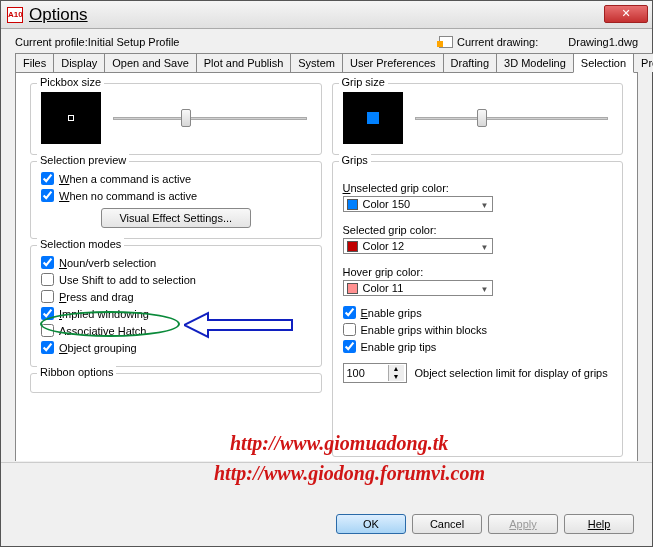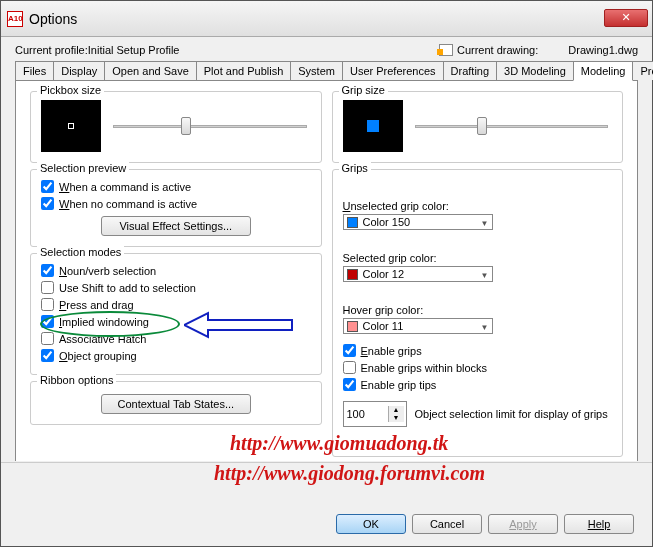--- a/index.html
+++ b/index.html
@@ -1,22 +1,22 @@
 <!DOCTYPE html>
 <html><head>
 <meta charset="utf-8">
 <style>
 * { box-sizing: border-box; margin: 0; padding: 0; font-family: "Segoe UI", Tahoma, sans-serif; font-size: 11px; }
 body { background: #e8e8e8; width: 653px; height: 547px; overflow: hidden; position: relative; }
 
 .window { width: 653px; height: 547px; background: #f0f0f0; border: 1px solid #555; display: flex; flex-direction: column; }
 
-.titlebar { height: 36px; background: linear-gradient(to bottom, #f5f5f5 0%, #e0e0e0 100%); border-bottom: 1px solid #aaa; display: flex; align-items: center; padding: 0 6px; }
+.titlebar { height: 28px; background: linear-gradient(to bottom, #f5f5f5 0%, #e0e0e0 100%); border-bottom: 1px solid #aaa; display: flex; align-items: center; padding: 0 6px; }
 .titlebar-icon { width: 16px; height: 16px; background: #fff; border: 1px solid #c00; color: #c00; font-size: 8px; font-weight: bold; text-align: center; line-height: 14px; margin-right: 6px; }
-.titlebar-title { flex: 1; font-size: 14px; }
+.titlebar-title { flex: 1; font-size: 17px; text-decoration: underline; }
 .close-btn { width: 44px; height: 18px; background: linear-gradient(to bottom, #e87070 0%, #c43030 100%); border: 1px solid #a02020; border-radius: 2px; color: #fff; text-align: center; line-height: 14px; margin-right: -2px; margin-top: -2px; }
 
 .profile-row { padding: 6px 14px 4px 14px; display: flex; align-items: center; }
 .profile-value { flex: 1; }
 .drawing-icon { width: 16px; height: 14px; margin-right: 4px; display: inline-block; position: relative; }
 .drawing-icon::before { content: ''; position: absolute; width: 12px; height: 10px; background: #fff; border: 1px solid #888; left: 2px; top: 1px; }
 .drawing-icon::after { content: ''; position: absolute; width: 6px; height: 6px; background: #ffa500; left: 0; top: 6px; }
 
 .tabs-row { display: flex; margin: 0 14px; border-bottom: 1px solid #888; }
 .tab { padding: 3px 7px; border: 1px solid #888; border-bottom: none; background: #f0f0f0; margin-right: -1px; cursor: pointer; font-size: 11px; white-space: nowrap; }
@@ -40,22 +40,22 @@
 .check-row input[type="checkbox"] { margin-right: 5px; width: 13px; height: 13px; }
 .underline-first::first-letter { text-decoration: underline; }
 
 .btn { background: linear-gradient(#f8f8f8, #e4e4e4); border: 1px solid #888; border-radius: 3px; padding: 3px 12px; cursor: pointer; }
 .btn-wide { display: block; margin: 4px auto 0; min-width: 150px; text-align: center; }
 
 .colorsel { display: flex; align-items: flex-end; border: 1px solid #888; background: #fff; width: 150px; padding: 1px 3px; margin-top: 2px; }
 .color-swatch { width: 11px; height: 11px; border: 1px solid #555; margin-right: 5px; }
 .colorsel-arrow { margin-left: auto; font-size: 8px; color: #555; }
 
-.label-mini { margin-top: 22px; }
-.spinbox { display: inline-flex; align-items: center; border: 1px solid #888; background: #fff; width: 64px; height: 26px; }
+.label-mini { margin-top: 12px; }
+.spinbox { display: inline-flex; align-items: center; border: 1px solid #888; background: #fff; width: 64px; height: 20px; }
 .spinbox input { border: none; width: 44px; padding: 1px 3px; font-size: 11px; }
 .spinbox-arrows { width: 16px; display: flex; flex-direction: column; border-left: 1px solid #aaa; }
 .spinbox-arrows span { height: 8px; font-size: 7px; text-align: center; line-height: 8px; background: #eee; }
 
 .bottom-btns { display: flex; justify-content: flex-end; gap: 6px; padding: 8px 18px 12px; border-top: 1px solid #ccc; margin-top: 2px; background: #f0f0f0; }
 .bottom-btns .btn { min-width: 70px; text-align: center; margin-top: 43px; }
 .btn-primary { border: 1px solid #2a6aa8; background: linear-gradient(#dceeff, #a8d4f5); }
 .btn-disabled { color: #999; }
 
 .annot { position: absolute; pointer-events: none; }
@@ -86,21 +86,21 @@
 
   <div class="tabs-row">
     <div class="tab">Files</div>
     <div class="tab">Display</div>
     <div class="tab">Open and Save</div>
     <div class="tab">Plot and Publish</div>
     <div class="tab">System</div>
     <div class="tab">User Preferences</div>
     <div class="tab">Drafting</div>
     <div class="tab">3D Modeling</div>
-    <div class="tab active">Modeling</div>
+    <div class="tab active">Selection</div>
     <div class="tab">Profiles</div>
   </div>
 
   <div class="content">
 
     <div class="col">
 
       <div class="group">
         <span class="group-title">Pickbox size</span>
         <div class="slider-row">
@@ -149,21 +149,20 @@
             <span>Associative Hatch</span>
           </label>
         <label class="check-row">
             <input type="checkbox" checked="" style="">
             <span class="underline-first">Object grouping</span>
           </label>
       </div>
 
       <div class="group">
         <span class="group-title">Ribbon options</span>
-        <button class="btn btn-wide">Contextual Tab States...</button>
       </div>
 
     </div>
 
     <div class="col">
 
       <div class="group">
         <span class="group-title">Grip size</span>
         <div class="slider-row">
           <div class="preview-box">

